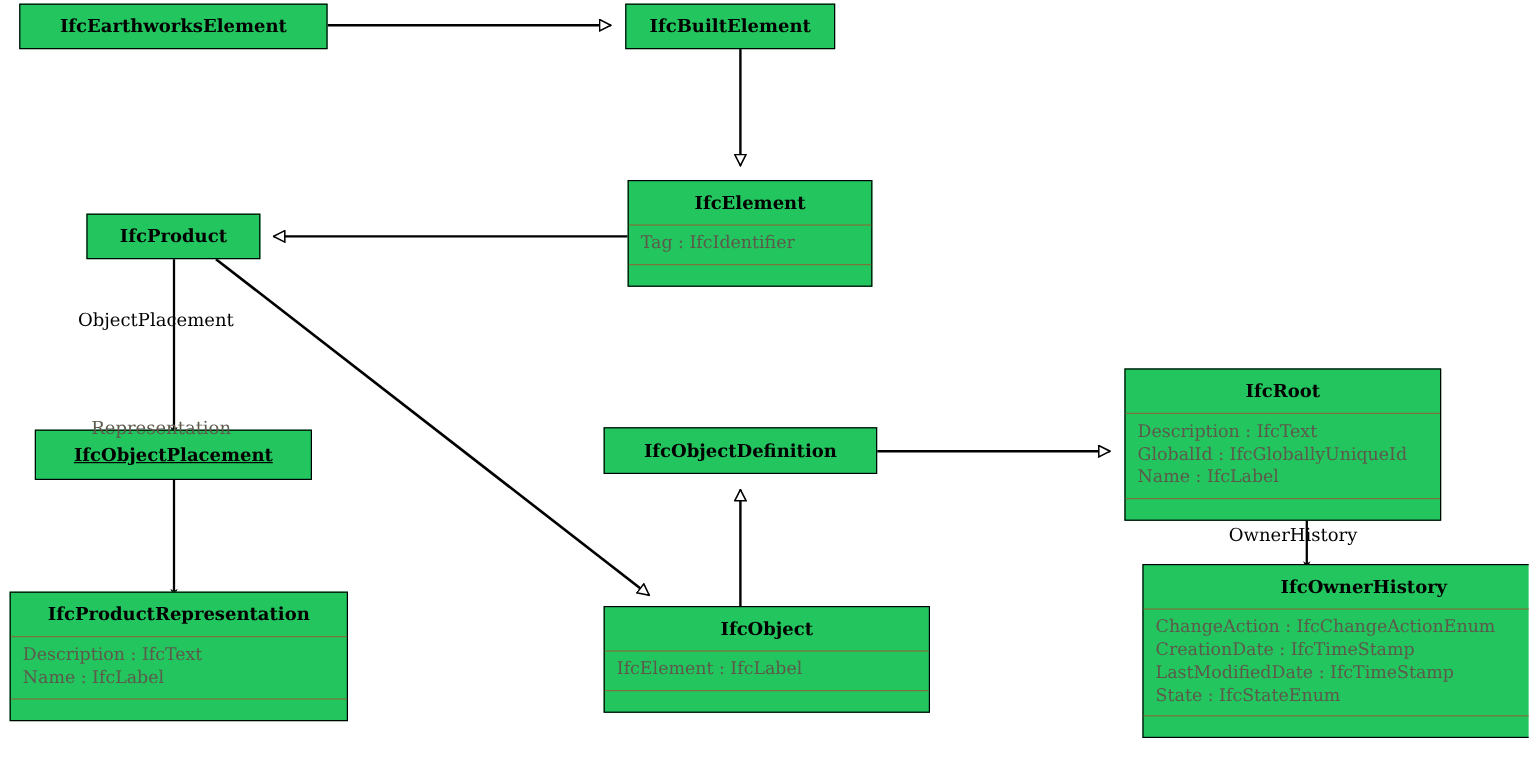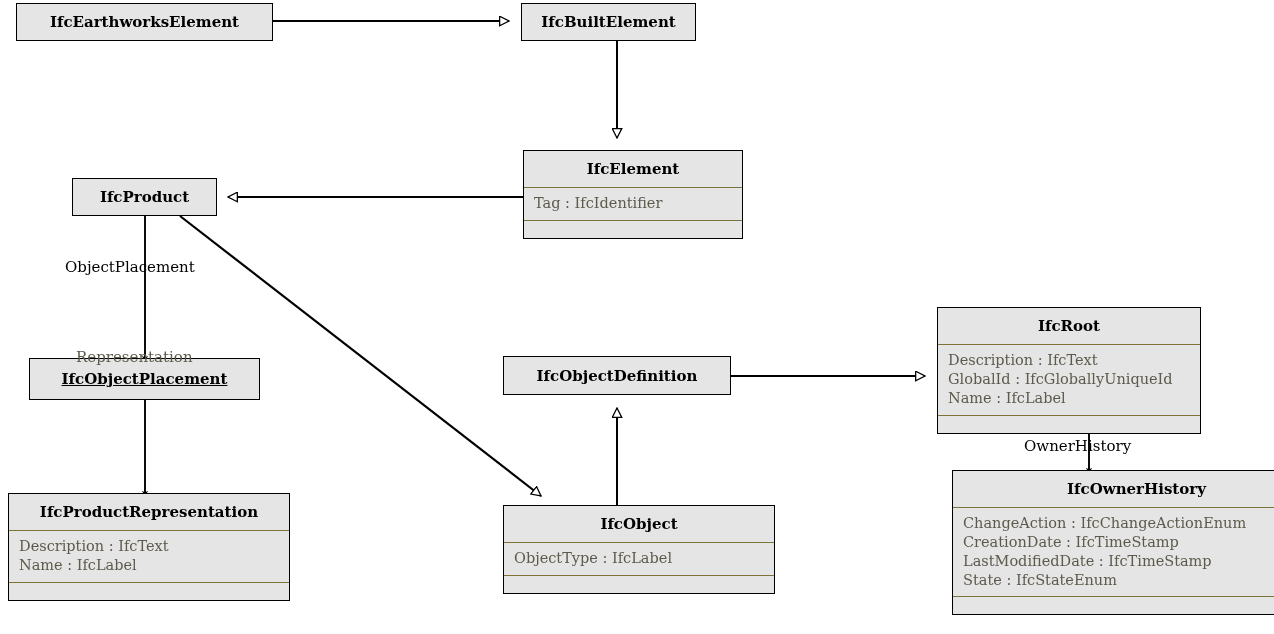--- a/index.html
+++ b/index.html
@@ -20,21 +20,21 @@
     position: absolute;
     left: 0;
     top: 0;
     width: 1274px;
     height: 634px;
     pointer-events: none;
   }
   .uml-class {
     position: absolute;
     box-sizing: border-box;
-    background: #e5e5e5;
+    background: #22c55e;
     border: 1.6px solid #000000;
     z-index: 5;
   }
   .uml-title {
     font-weight: bold;
     font-size: 15px;
     color: #000000;
     text-align: center;
     line-height: 1;
     padding: 11px 6px 10px 6px;
@@ -99,21 +99,21 @@
   </svg>
 
   <div class="uml-class" style="left:16px; top:3px; width:257px;">
     <div class="uml-title">IfcEarthworksElement</div>
   </div>
 
   <div class="uml-class" style="left:521px; top:3px; width:175px;">
     <div class="uml-title">IfcBuiltElement</div>
   </div>
 
-  <div class="uml-class" style="left:523px; top:150px; width:220px;">
+  <div class="uml-class" style="left:523px; top:150px; width:204px;">
     <div class="uml-title">IfcElement</div>
     <div class="uml-compartment">
       <div class="uml-attr">Tag : IfcIdentifier</div>
     </div>
     <div class="uml-empty"></div>
   </div>
 
   <div class="uml-class" style="left:72px; top:178px; width:145px;">
     <div class="uml-title">IfcProduct</div>
   </div>
@@ -131,21 +131,21 @@
     <div class="uml-empty"></div>
   </div>
 
   <div class="uml-class" style="left:503px; top:356px; width:228px;">
     <div class="uml-title" style="padding-top:12px; ">IfcObjectDefinition</div>
   </div>
 
   <div class="uml-class" style="left:503px; top:505px; width:272px;">
     <div class="uml-title">IfcObject</div>
     <div class="uml-compartment">
-      <div class="uml-attr">ObjectType : IfcLabel</div>
+      <div class="uml-attr">IfcElement : IfcLabel</div>
     </div>
     <div class="uml-empty"></div>
   </div>
 
   <div class="uml-class" style="left:937px; top:307px; width:264px;">
     <div class="uml-title">IfcRoot</div>
     <div class="uml-compartment">
       <div class="uml-attr">Description : IfcText</div>
       <div class="uml-attr">GlobalId : IfcGloballyUniqueId</div>
       <div class="uml-attr">Name : IfcLabel</div>

